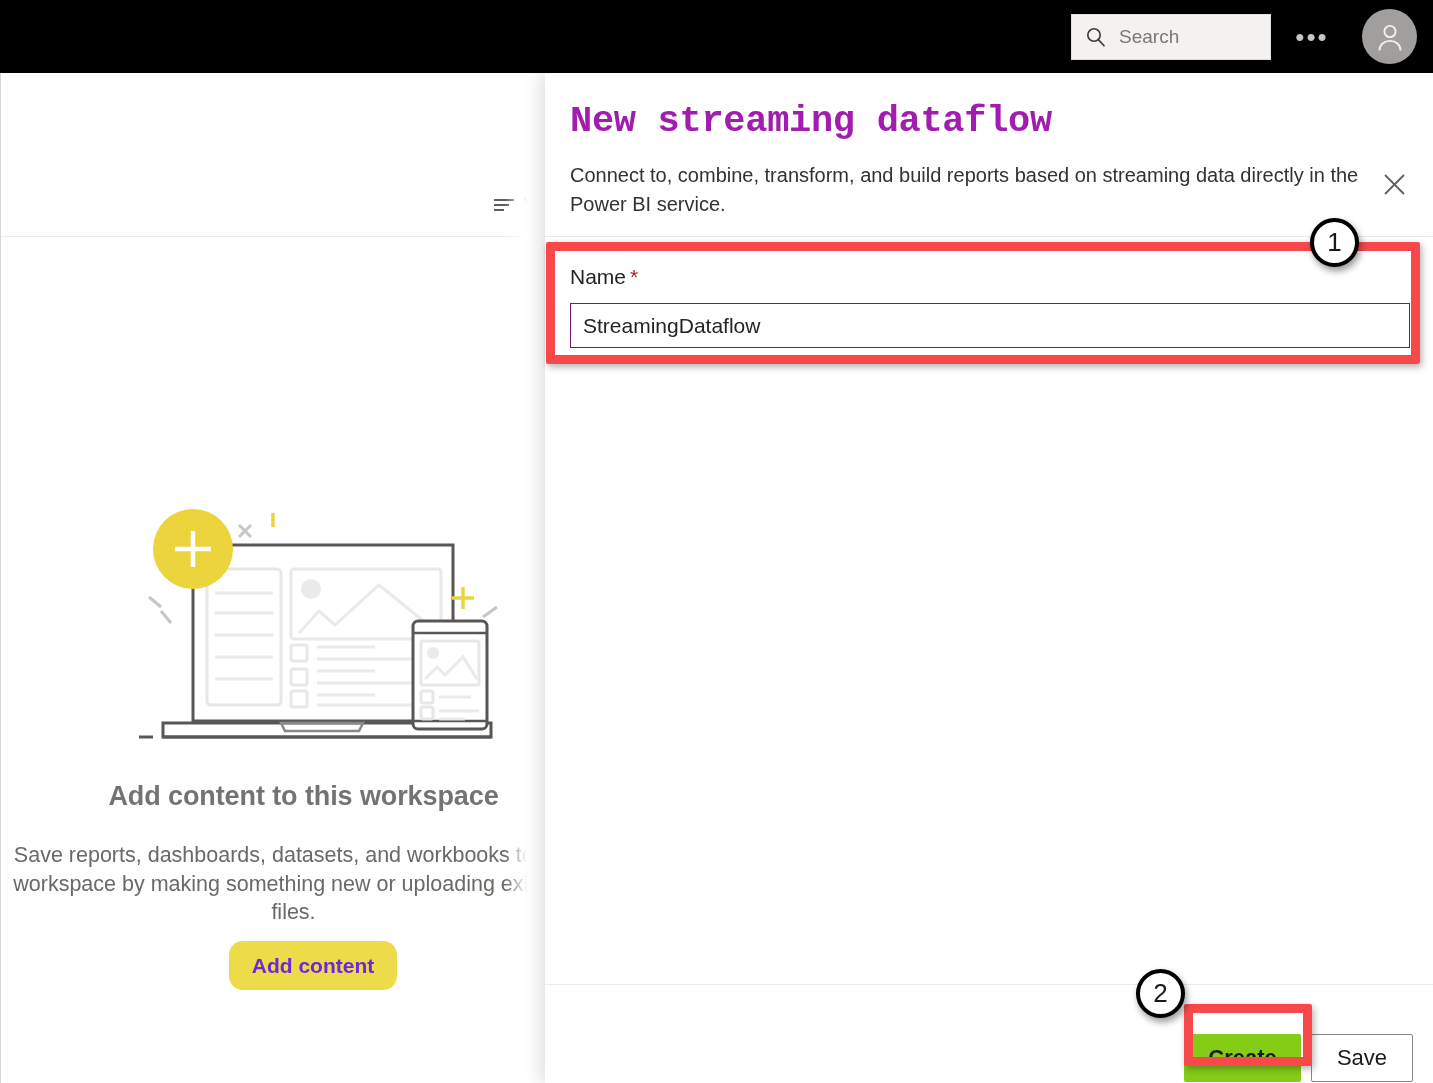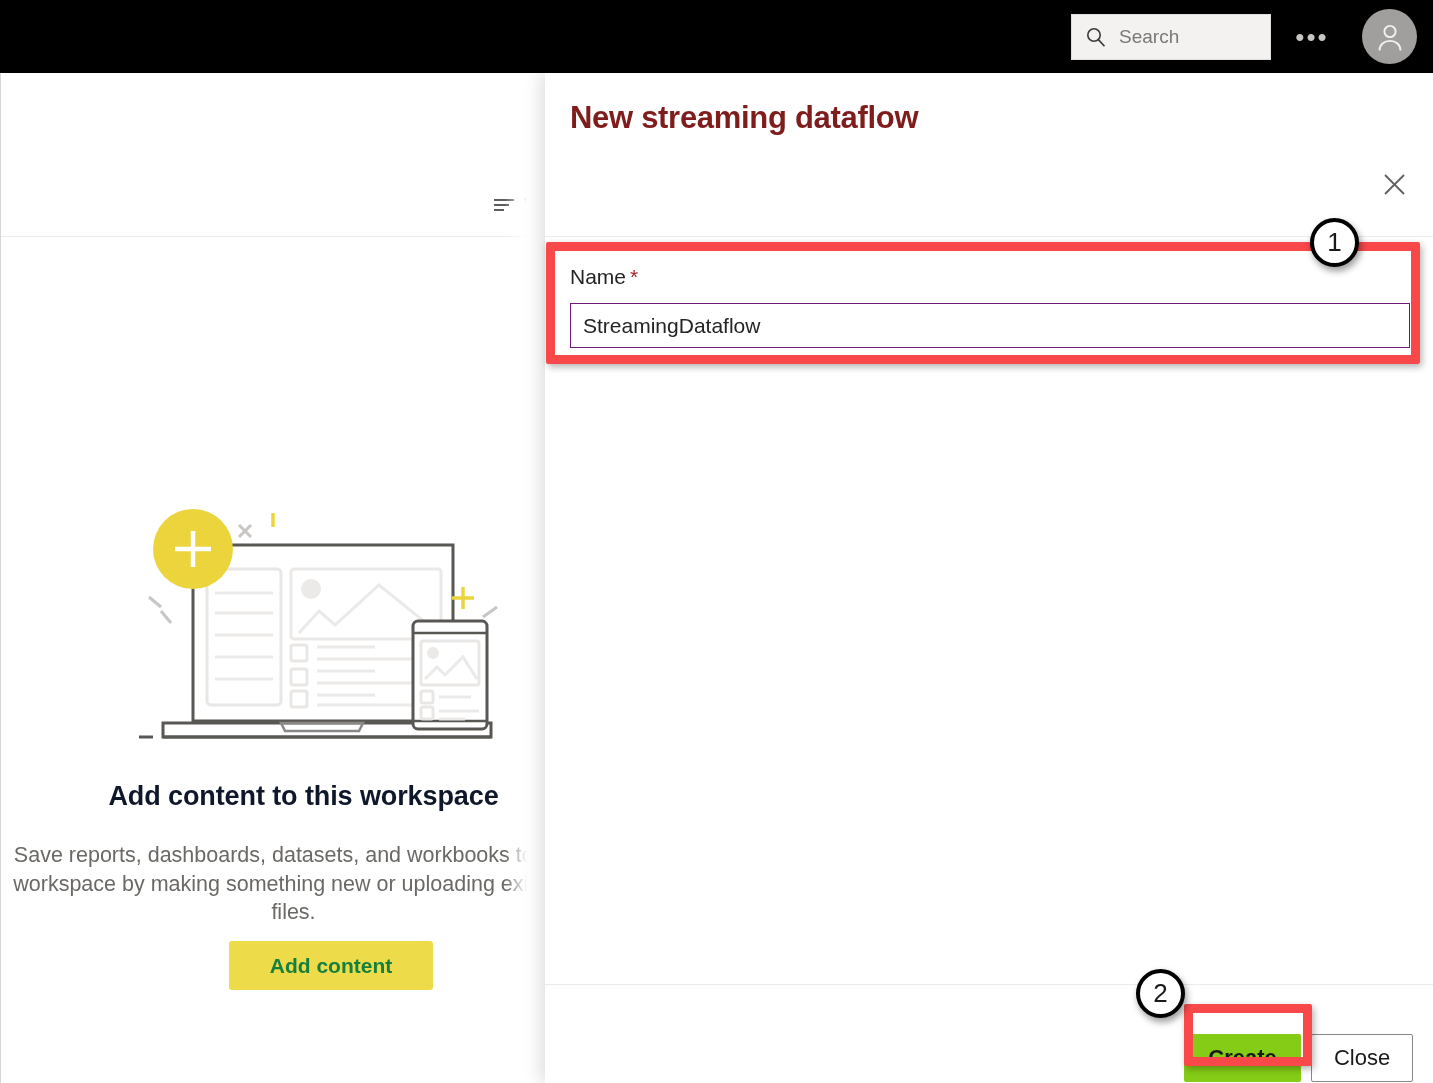--- a/index.html
+++ b/index.html
@@ -53,50 +53,50 @@
     position: absolute; left: 492px; top: 16px;
     display: flex; align-items: center; gap: 9px; color: #605e5c;
   }
   .ws-view-btn .filter-icon { width: 22px; height: 14px; }
   .ws-view-btn .lbl { font-size: 21px; color: #4a4846; }
 
   
   .illo { position: absolute; left: 130px; top: 420px; width: 400px; height: 260px; }
   .empty-title {
     position: absolute; left: 0; top: 708px; width: 605px;
-    text-align: center; font-size: 27px; font-weight: bold; color: #0f172a;
+    text-align: center; font-size: 27px; font-weight: bold; color: #737373;
     letter-spacing: -0.1px;
   }
   .empty-desc {
     position: absolute; left: -20px; top: 768px; width: 625px;
     text-align: center; font-size: 21.5px; color: #6b6966; line-height: 1.33;
     padding: 0 8px;
   }
   .add-content-btn {
-    position: absolute; left: 228px; top: 868px; width: 204px; height: 49px;
-    background: #eedb4a; border: none; border-radius: 3px;
-    font-family: "Liberation Sans", sans-serif;
-    font-size: 21px; font-weight: bold; color: #15803d; cursor: pointer;
+    position: absolute; left: 228px; top: 868px; width: 168px; height: 49px;
+    background: #eedb4a; border: none; border-radius: 14px;
+    font-family: "Liberation Sans", sans-serif;
+    font-size: 21px; font-weight: bold; color: #6d28d9; cursor: pointer;
   }
   
   .ws-fade {
     position: absolute; left: 505px; top: 73px; width: 40px; height: 1010px;
     background: linear-gradient(to right, rgba(255,255,255,0) 0%, #ffffff 55%, #ffffff 100%);
     pointer-events: none;
   }
 
   
   .panel {
     position: absolute; left: 545px; top: 73px; width: 888px; height: 1010px;
     background: #ffffff;
     box-shadow: -5px 0 16px rgba(0,0,0,0.13);
   }
   .panel-title {
     position: absolute; left: 25px; top: 27px;
-    font-size: 31px; font-weight: bold; color: #7f1d1d; letter-spacing: -0.3px;
+    font-size: 37px; font-weight: bold; color: #a21caf; letter-spacing: -0.3px; font-family: Liberation Mono, monospace;
   }
   .panel-close {
     position: absolute; left: 828px; top: 90px; width: 42px; height: 42px;
     display: flex; align-items: center; justify-content: center; cursor: pointer;
     background: none; border: none; padding: 0;
   }
   .panel-close svg { width: 23px; height: 23px; }
   .panel-desc {
     position: absolute; left: 25px; top: 88px; width: 800px;
     font-size: 20px; color: #333231; line-height: 1.45;
@@ -273,34 +273,35 @@
 
     <div class="panel-title">New streaming dataflow</div>
 
     <button class="panel-close">
       <svg viewBox="0 0 23 23" fill="none" xmlns="http://www.w3.org/2000/svg">
         <line x1="2" y1="2" x2="21" y2="21" stroke="#605e5c" stroke-width="1.8"></line>
         <line x1="21" y1="2" x2="2" y2="21" stroke="#605e5c" stroke-width="1.8"></line>
       </svg>
     </button>
 
+    <div class="panel-desc">Connect to, combine, transform, and build reports based on streaming data directly in the Power BI service.</div>
 
     <div class="panel-sep"></div>
 
     <div class="form-area">
       <div class="field-label">
         <span>Name</span><span class="req-star">*</span>
       </div>
       <input class="name-input" type="text" value="StreamingDataflow" style="">
     </div>
 
     <div class="footer-sep"></div>
     <div class="panel-footer">
       <button class="btn-create">Create</button>
-      <button class="btn-close">Close</button>
+      <button class="btn-close">Save</button>
     </div>
   </div>
 
   <div class="hl-box hl-name"></div>
   <div class="hl-box hl-create"></div>
 
   <div class="marker mk1">1</div>
   <div class="marker mk2">2</div>
 
 </div>

